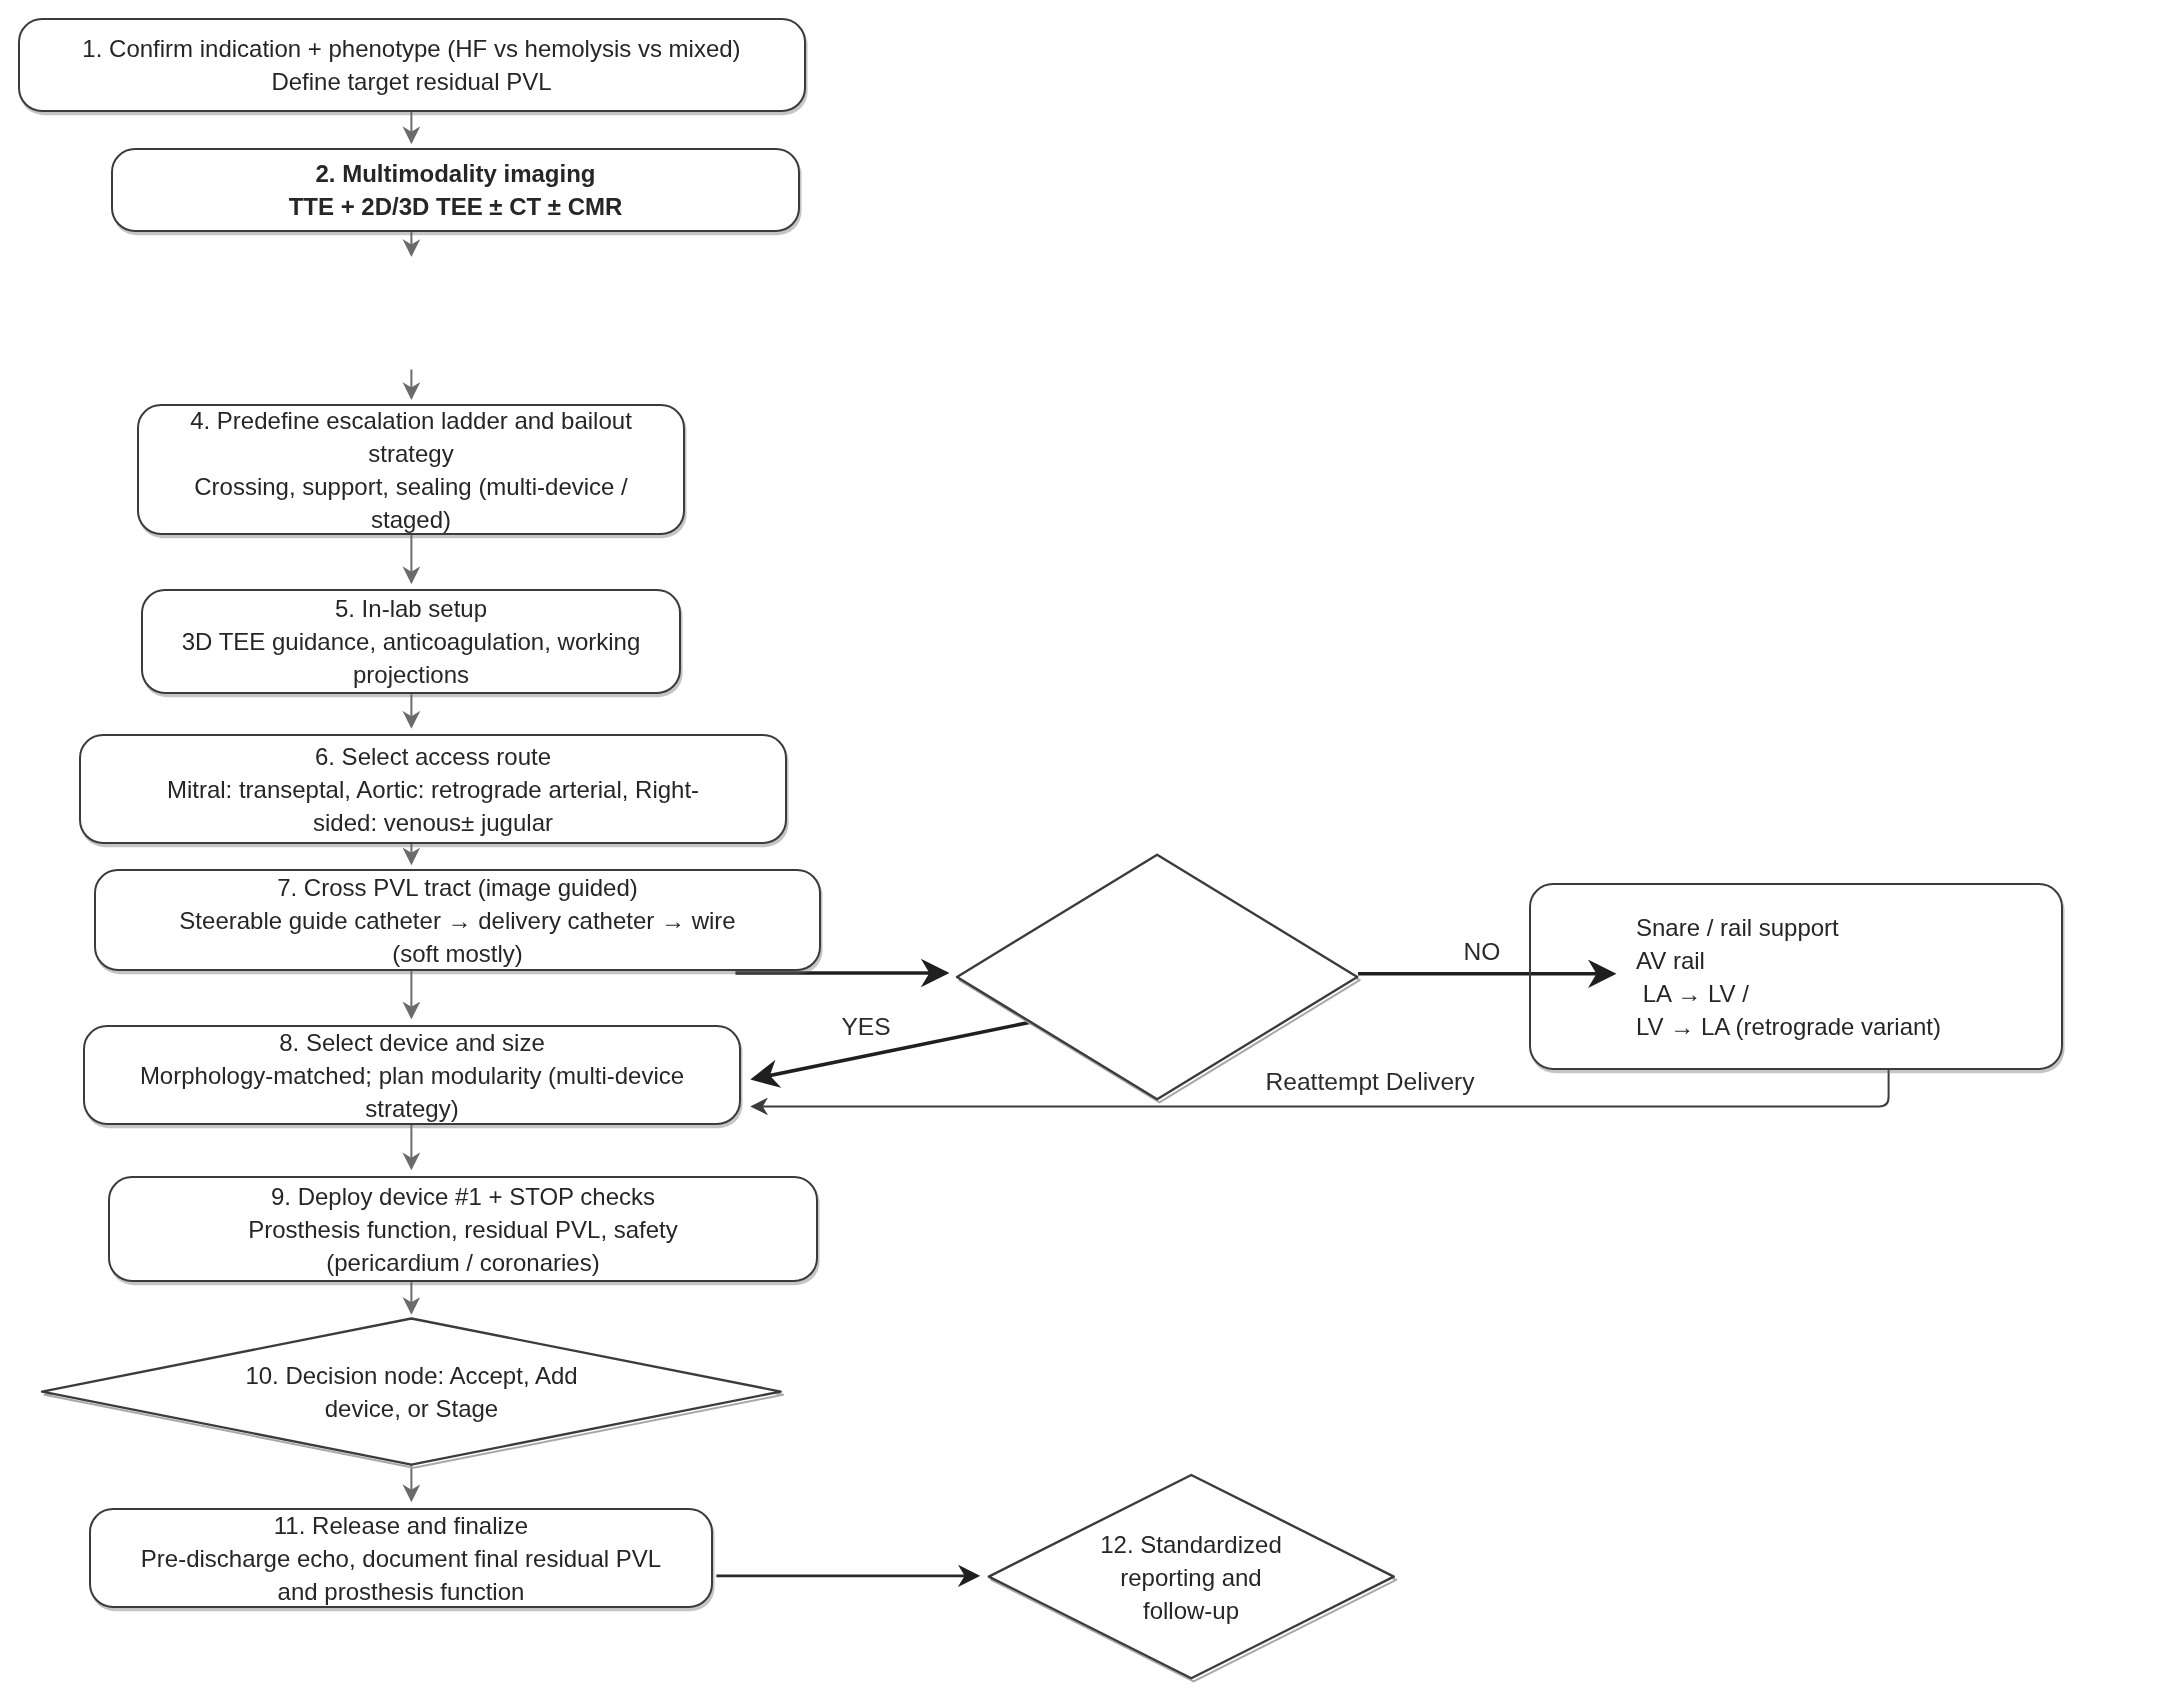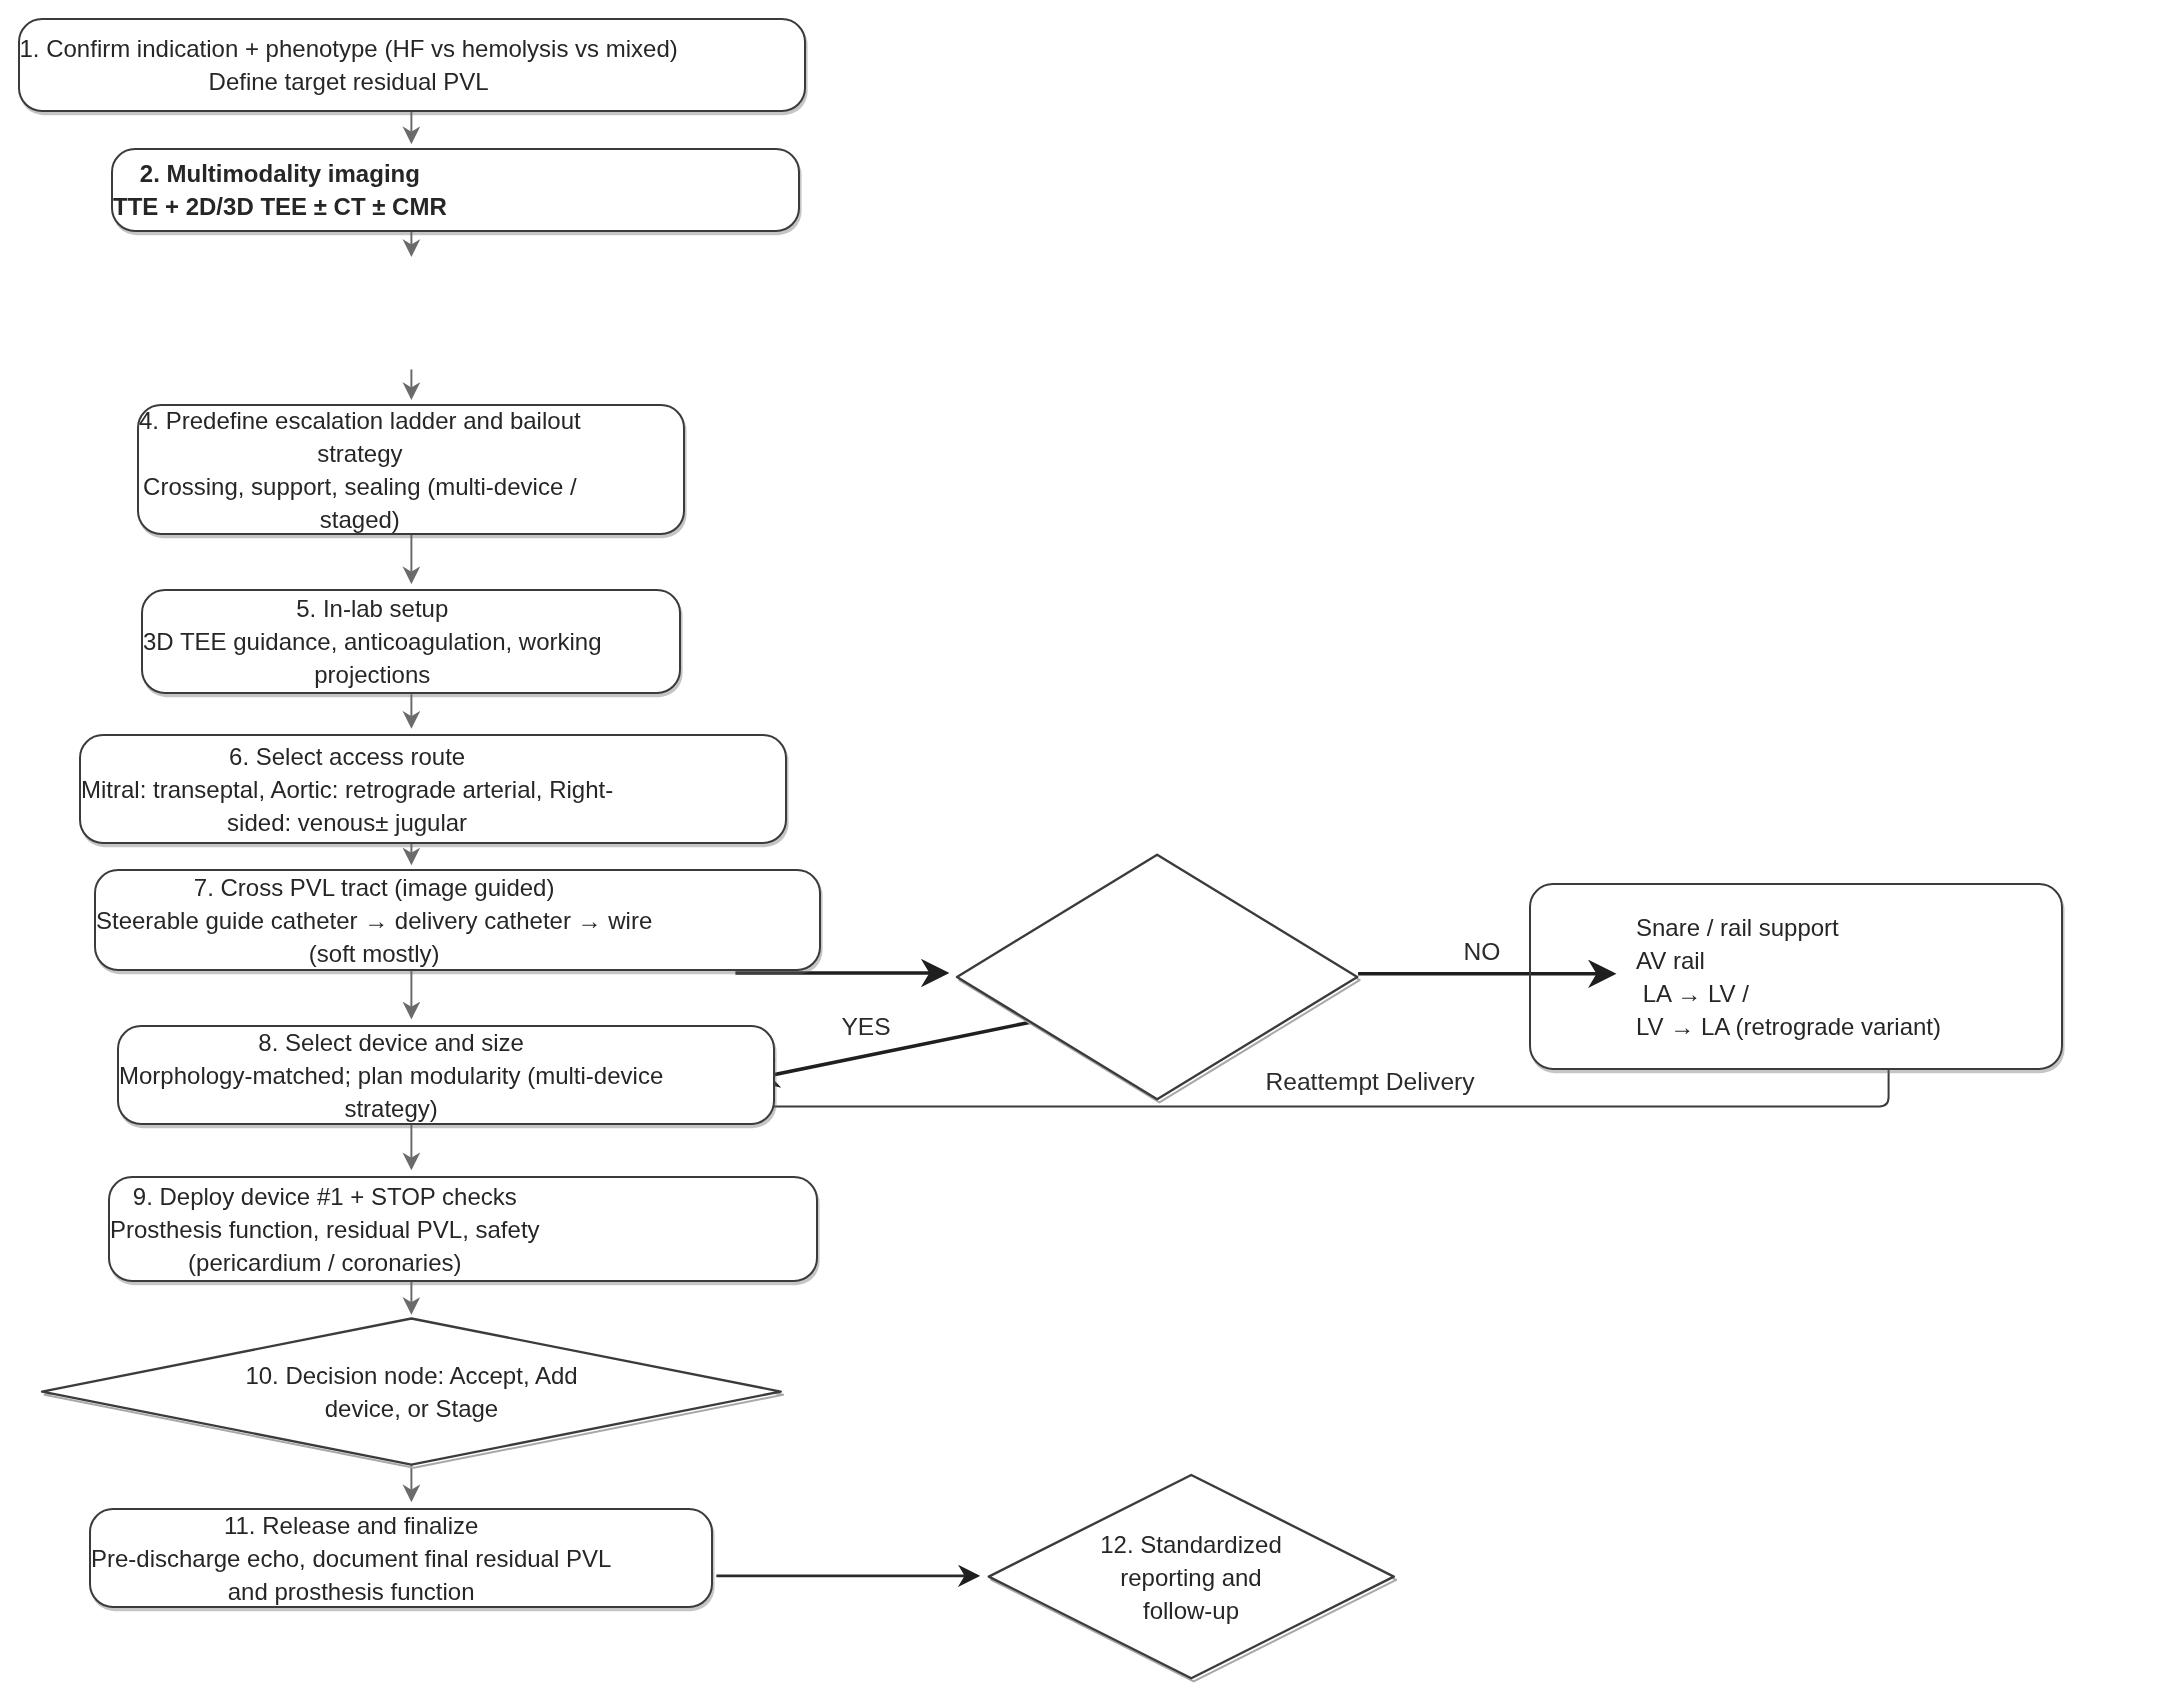--- a/index.html
+++ b/index.html
@@ -17,21 +17,21 @@
     left: 0; top: 0;
     width: 2161px; height: 1703px;
   }
   .node {
     position: absolute;
     background: #ffffff;
     border: 2.4px solid #3b3b3b;
     border-radius: 24px;
     display: flex;
     align-items: center;
-    justify-content: flex-start;
+    justify-content: center;
     text-align: center;
     font-size: 24px;
     line-height: 33px;
     box-shadow: 1.6px 3.2px 0 rgba(110,110,110,0.4);
     box-sizing: border-box;
   }
   .node-text { white-space: pre; }
   .diamond-label {
     position: absolute;
     display: flex;
@@ -140,21 +140,21 @@
 Mitral: transeptal, Aortic: retrograde arterial, Right-
 sided: venous± jugular</div>
   </div>
 
   <div class="node" style="left:94px; top:869px; width:727px; height:102px;">
     <div class="node-text">7. Cross PVL tract (image guided)
 Steerable guide catheter → delivery catheter → wire
 (soft mostly)</div>
   </div>
 
-  <div class="node" style="left:83px; top:1025px; width:658px; height:100px;margin-left:34px;">
+  <div class="node" style="left:83px; top:1025px; width:658px; height:100px;">
     <div class="node-text">8. Select device and size
 Morphology-matched; plan modularity (multi-device
 strategy)</div>
   </div>
 
   <div class="node" style="left:108px; top:1176px; width:710px; height:106px;">
     <div class="node-text">9. Deploy device #1 + STOP checks
 Prosthesis function, residual PVL, safety
 (pericardium / coronaries)</div>
   </div>

